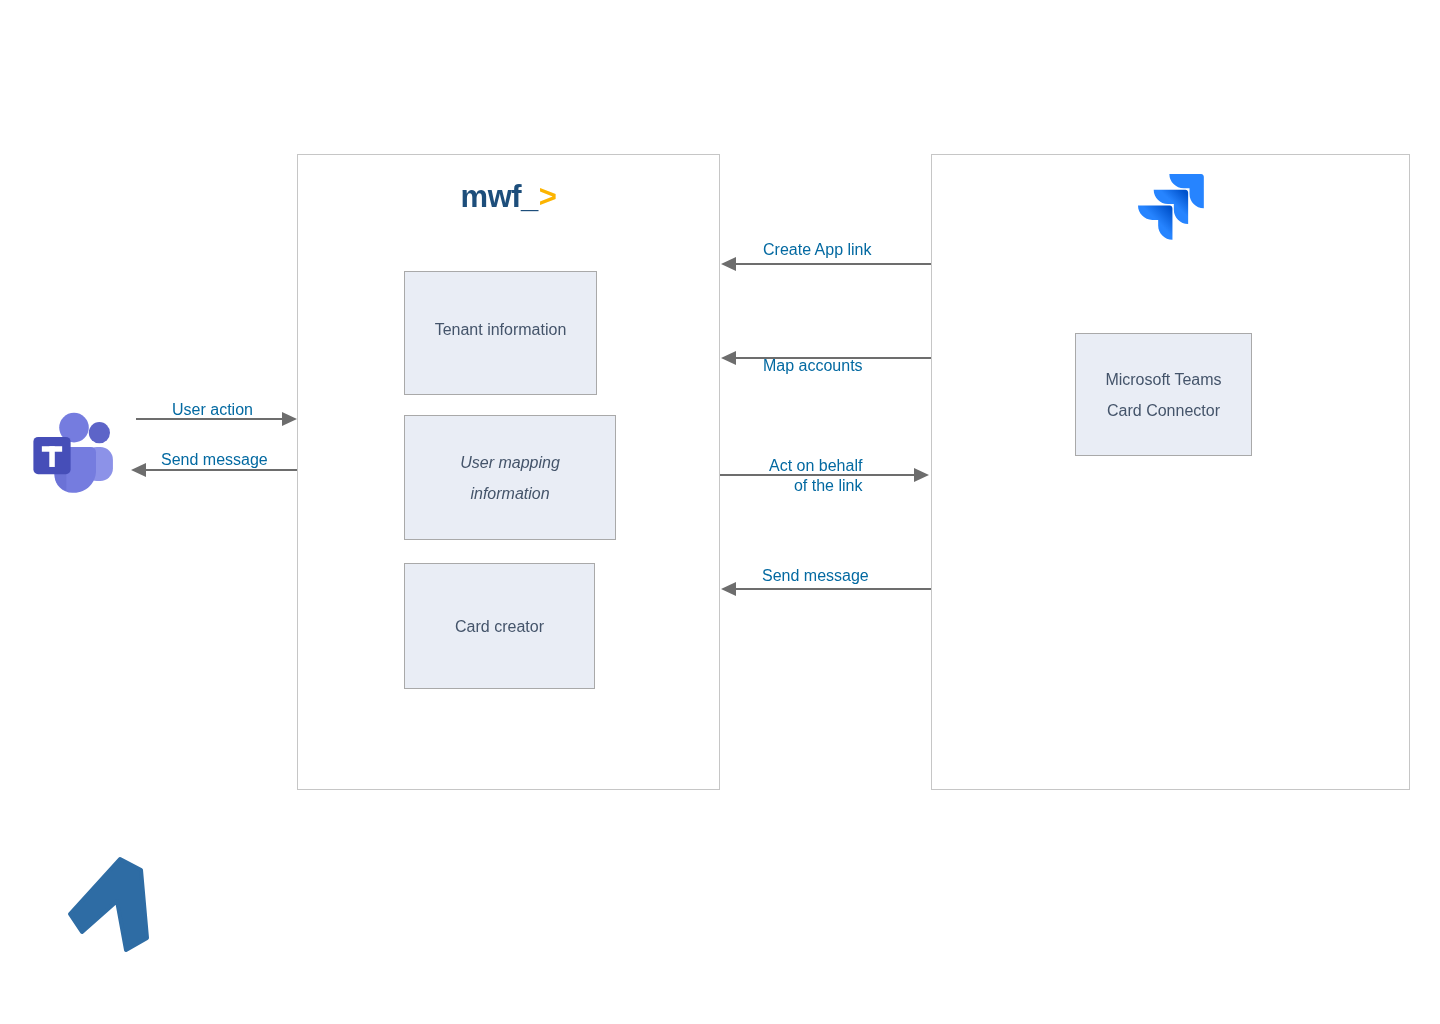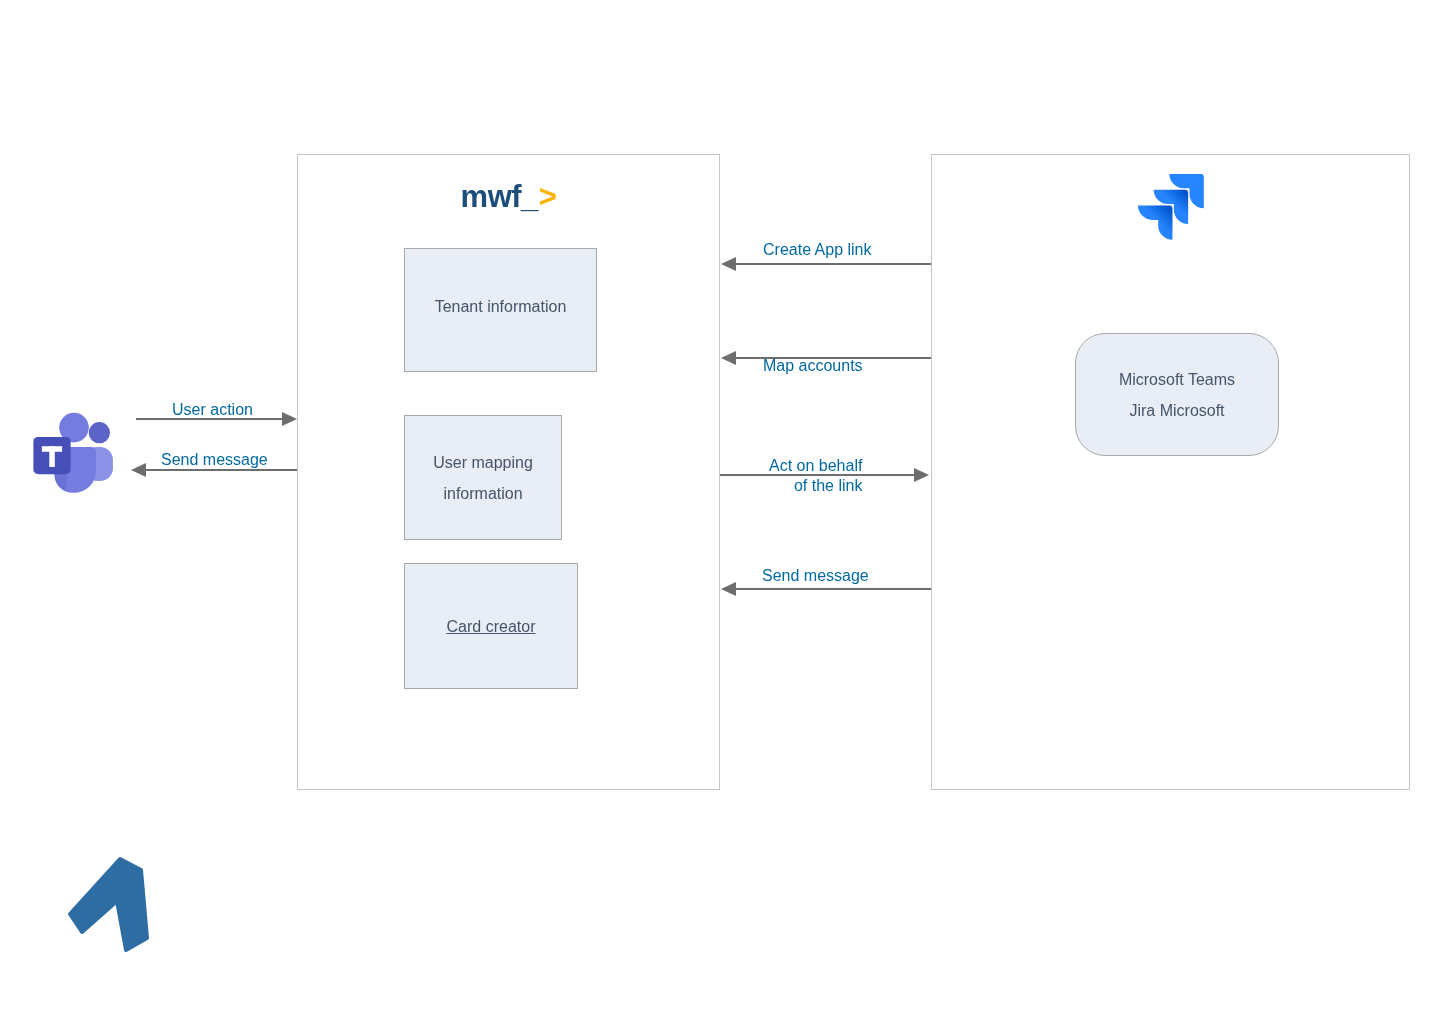--- a/index.html
+++ b/index.html
@@ -15,24 +15,24 @@
   .mwf-logo{
     position:absolute;left:297px;top:179px;width:423px;text-align:center;
     font-size:31px;font-weight:700;letter-spacing:-0.5px;color:#1d4e7b;
   }
   .mwf-logo .accent{color:#fcb400;padding-left:1px;}
   .inner-box{
     position:absolute;background:#e9edf5;border:1px solid #a9a9a9;box-sizing:border-box;
     display:flex;flex-direction:column;align-items:center;justify-content:center;
     font-size:16px;color:#44546a;text-align:center;line-height:31px;
   }
-  .box-tenant{left:404px;top:248px;width:193px;height:124px;padding-bottom:8px;}
-  .box-mapping{left:404px;top:415px;width:158px;height:125px;}
-  .box-card{left:404px;top:563px;width:174px;height:126px;text-decoration:underline;}
-  .box-connector{left:1075px;top:333px;width:204px;height:123px;border-radius:30px;}
+  .box-tenant{left:404px;top:271px;width:193px;height:124px;padding-bottom:8px;}
+  .box-mapping{left:404px;top:415px;width:212px;height:125px;font-style:italic;}
+  .box-card{left:404px;top:563px;width:191px;height:126px;}
+  .box-connector{left:1075px;top:333px;width:177px;height:123px;}
   .icon-wrap{position:absolute;line-height:0;}
   .teams-icon{left:30px;top:410px;}
   .jira-icon{left:1138px;top:174px;}
   .bottom-logo{left:62px;top:855px;}
   .arrow-line{position:absolute;height:2px;background:#6d6d6d;}
   .arrow-head{position:absolute;top:-6px;width:0;height:0;border-top:7px solid transparent;border-bottom:7px solid transparent;}
   .head-right{right:-15px;border-left:15px solid #6d6d6d;}
   .head-left{left:-15px;border-right:15px solid #6d6d6d;}
   .flow-label{position:absolute;font-size:16px;color:#0369a1;white-space:nowrap;line-height:19px;}
   .flow-label-2l{line-height:20px;text-align:right;}
@@ -82,21 +82,21 @@
             <stop offset="1" stop-color="#2684FF"></stop>
         </linearGradient>
       </defs>
       <path d="M244.658 0H121.707a55.502 55.502 0 0 0 55.502 55.502h22.649V77.37c.02 30.625 24.841 55.447 55.466 55.467V10.666C255.324 4.777 250.55 0 244.658 0z" fill="#2684FF"></path>
       <path d="M183.822 61.262H60.872c.019 30.625 24.84 55.447 55.466 55.467h22.649v21.938c.039 30.625 24.877 55.43 55.502 55.43V71.93c0-5.891-4.776-10.667-10.667-10.667z" fill="url(#jg1)"></path>
       <path d="M122.951 122.489H0c0 30.653 24.85 55.502 55.502 55.502h22.72v21.867c.02 30.597 24.798 55.408 55.396 55.466V133.156c0-5.891-4.776-10.667-10.667-10.667z" fill="url(#jg2)"></path>
     </svg>
   </div>
   <div class="inner-box box-connector">
     <span>Microsoft Teams</span>
-    <span>Jira Microsoft</span>
+    <span>Card Connector</span>
   </div>
 
   <div class="flow-label" style="left:172px;top:400px;">User action</div>
   <div class="arrow-line" style="left:136px;top:418px;width:146px;">
     <div class="arrow-head head-right"></div>
   </div>
 
   <div class="flow-label" style="left:161px;top:450px;">Send message</div>
   <div class="arrow-line" style="left:146px;top:469px;width:151px;">
     <div class="arrow-head head-left"></div>

